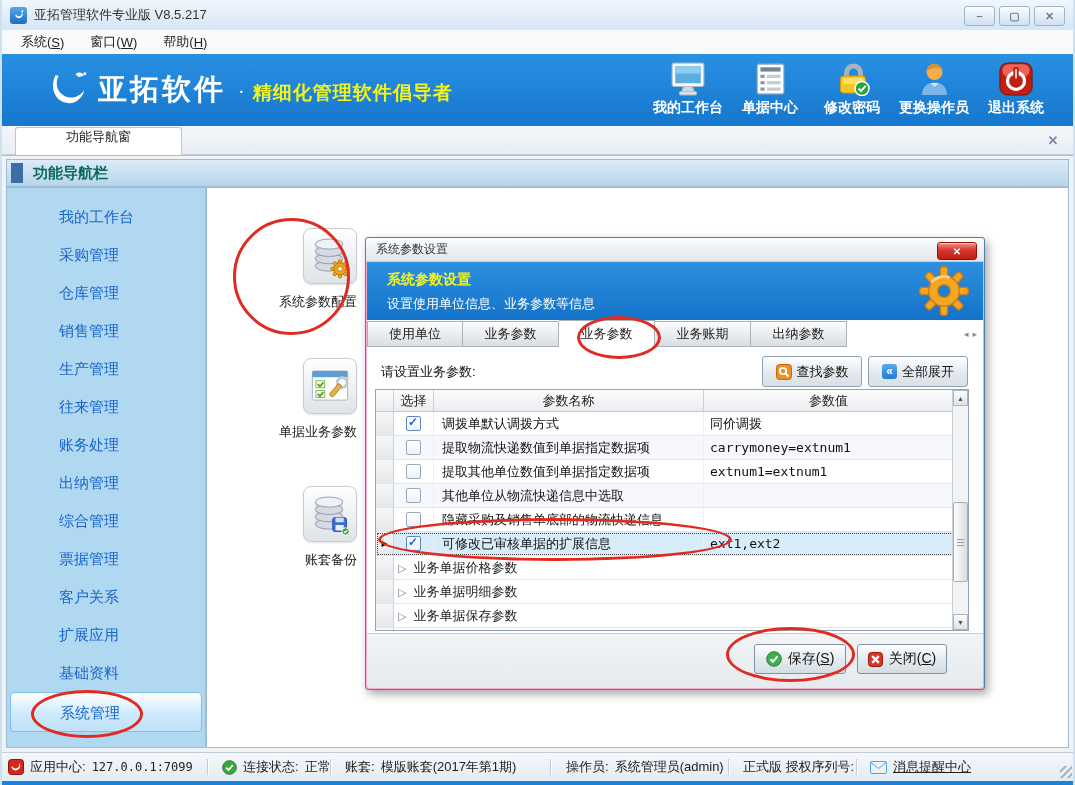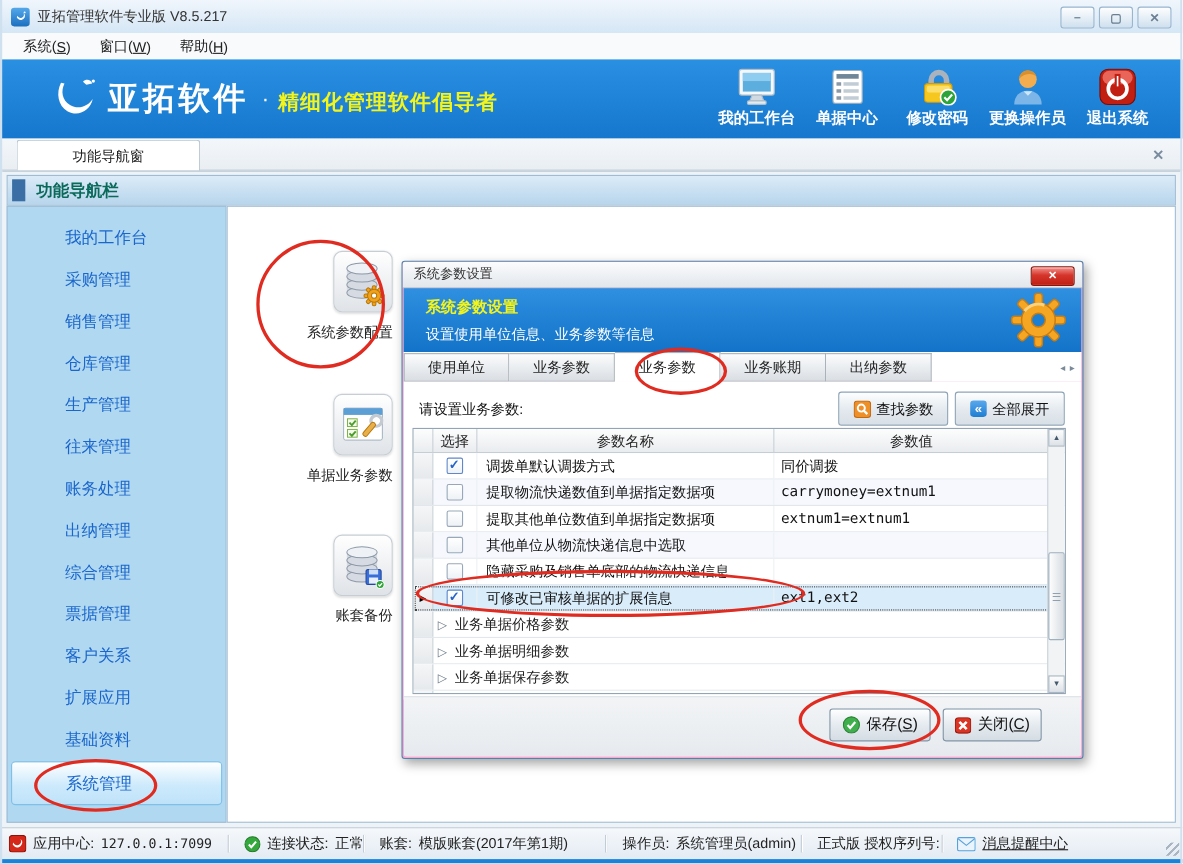--- a/index.html
+++ b/index.html
@@ -32,21 +32,21 @@
   .brand-dot{color:#fff;font-size:20px;margin:0 8px 0 12px;}
   .brand-slogan{color:#f2f41c;font-size:19px;font-weight:bold;letter-spacing:1px;padding-top:6px;}
   .hdr-toolbar{position:absolute;right:18px;top:8px;display:flex;align-items:flex-end;}
   .tool-item{width:82px;display:flex;flex-direction:column;align-items:center;gap:3px;cursor:pointer;}
   .tool-item .lbl{color:#fff;font-size:14px;font-weight:bold;white-space:nowrap;}
   
   .tabstrip{left:0;top:126px;width:1075px;height:29px;background:linear-gradient(#f4f7fa,#e9eef3);
             border-bottom:1px solid #c3d0db;box-sizing:border-box;}
   .doc-tab{position:absolute;left:15px;top:1px;width:165px;height:28px;background:#fff;
            border:1px solid #b9c7d2;border-bottom:none;border-radius:3px 3px 0 0;
-           display:flex;align-items:center;justify-content:center;font-size:13px;color:#222;}
+           display:flex;align-items:flex-start;justify-content:center;font-size:13px;color:#222;}
   .strip-close{position:absolute;right:14px;top:6px;width:16px;height:16px;color:#7a8ba0;
                font-size:13px;font-weight:bold;display:flex;align-items:center;justify-content:center;}
   .strip-close::after{content:"✕";}
   
   .main{left:2px;top:155px;width:1071px;height:597px;background:#eef3f8;border-top:1px solid #aebecb;box-sizing:border-box;}
   .panel-header{position:absolute;left:4px;top:3px;right:4px;height:28px;
                 background:linear-gradient(#dcebf8,#b7d5ec);border:1px solid #9fbcd4;box-sizing:border-box;
                 display:flex;align-items:center;}
   .panel-accent{width:12px;height:20px;background:#3a6ea5;margin:0 10px 0 4px;}
   .panel-title{color:#0a6a5a;font-size:15px;font-weight:bold;}
@@ -258,22 +258,22 @@
 
 <div class="abs main">
   <div class="panel-header">
     <div class="panel-accent"></div>
     <div class="panel-title">功能导航栏</div>
   </div>
 
   <div class="sidebar">
     <div class="nav-item">我的工作台</div>
     <div class="nav-item">采购管理</div>
+    <div class="nav-item">仓库管理</div>
     <div class="nav-item">销售管理</div>
-    <div class="nav-item">仓库管理</div>
     <div class="nav-item">生产管理</div>
     <div class="nav-item">往来管理</div>
     <div class="nav-item">账务处理</div>
     <div class="nav-item">出纳管理</div>
     <div class="nav-item">综合管理</div>
     <div class="nav-item">票据管理</div>
     <div class="nav-item">客户关系</div>
     <div class="nav-item">扩展应用</div>
     <div class="nav-item">基础资料</div>
     <div class="nav-item sel">系统管理</div>

